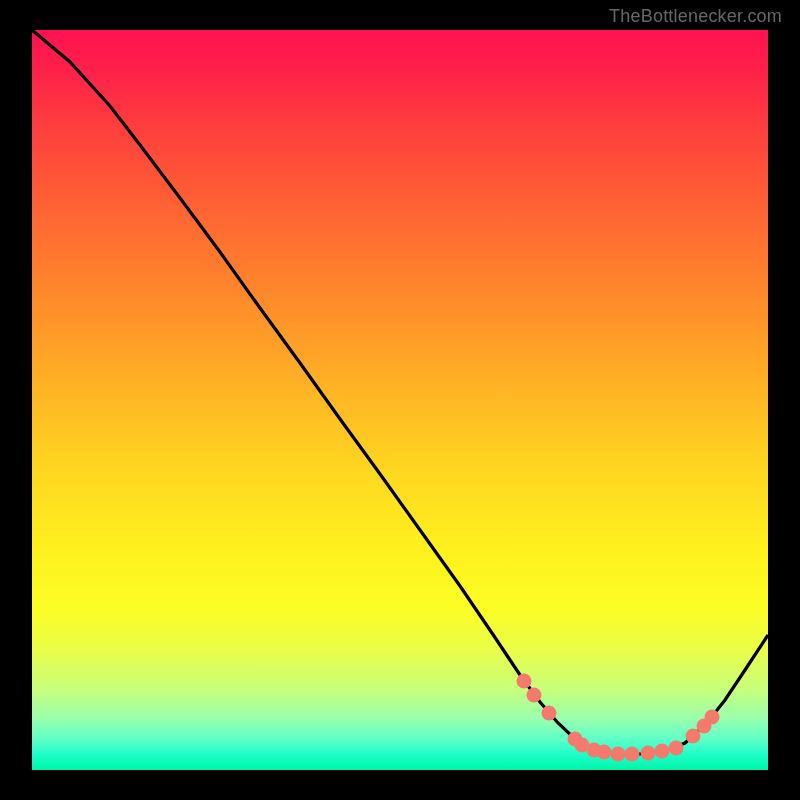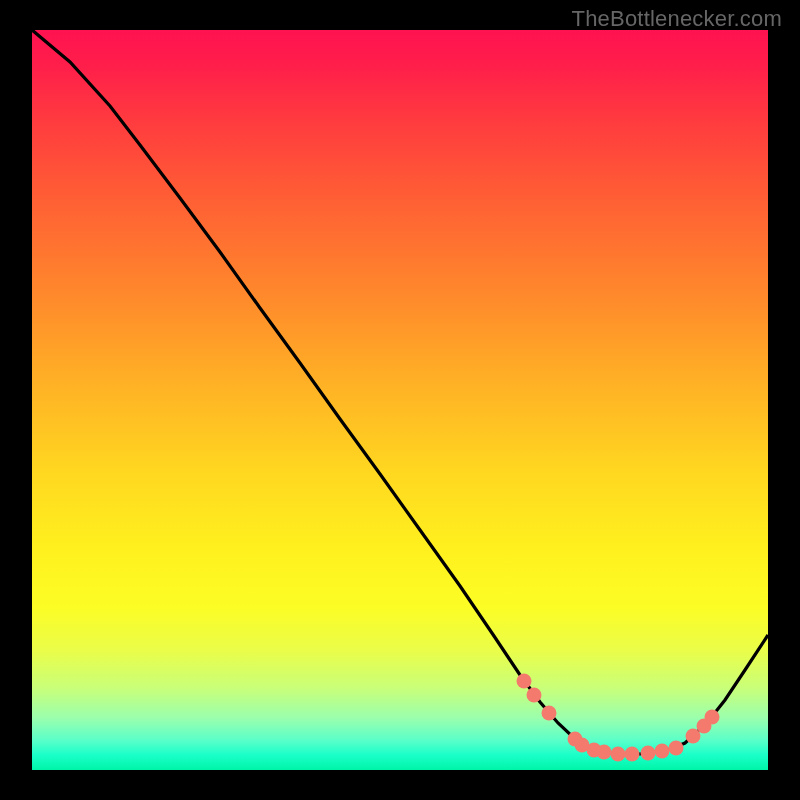--- a/index.html
+++ b/index.html
@@ -30,21 +30,21 @@
       #5affc9 96%,
       #1affc9 98%,
       #00f5a8 100%
     );
   }
   .watermark {
     position: absolute;
     top: 6px;
     right: 18px;
     color: #666;
-    font-size: 22px;
+    font-size: 18px;
     font-weight: normal;
     letter-spacing: 0.2px;
   }
   svg.curve {
     position: absolute;
     top: 0;
     left: 0;
     width: 800px;
     height: 800px;
     pointer-events: none;

